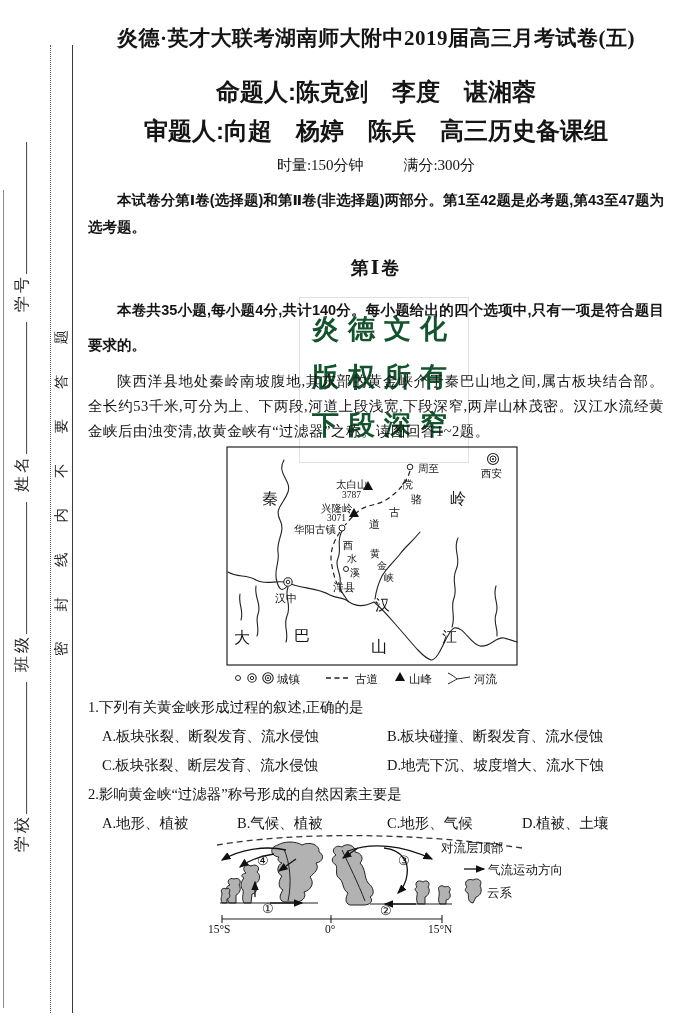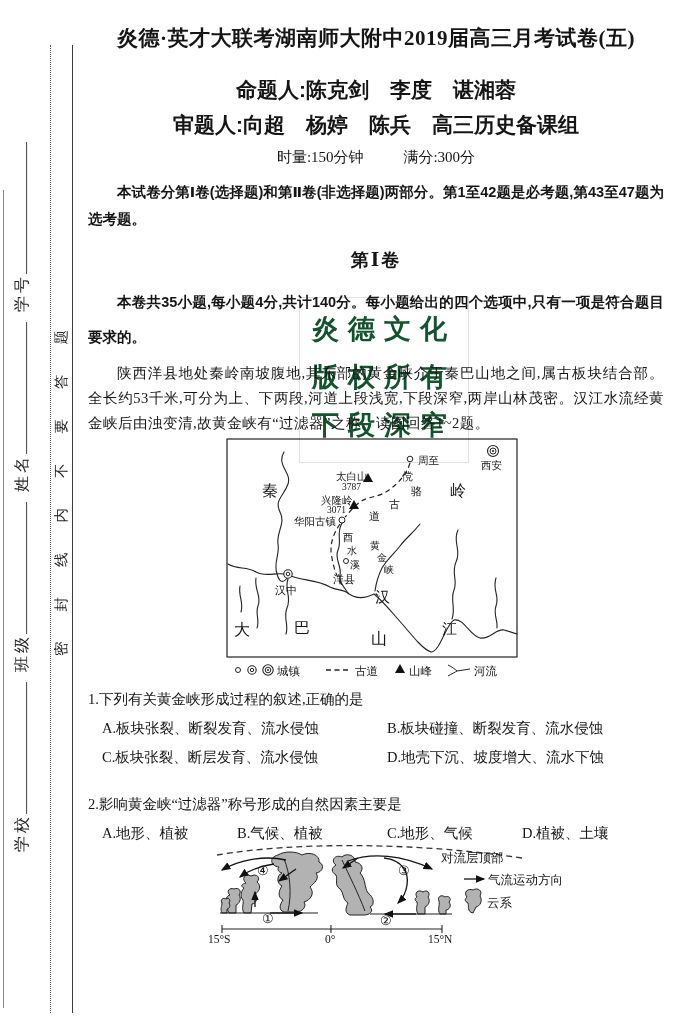--- a/index.html
+++ b/index.html
@@ -31,21 +31,21 @@
     position:absolute;left:299px;top:297px;width:168px;height:164px;
     border:1px solid #e0e0e0;color:#14532d;text-align:center;z-index:0;
     font-size:27px;letter-spacing:9px;font-weight:bold;
   }
   .watermark div{margin-top:14px;line-height:34px;}
   
   .main{position:relative;z-index:1;margin:0 24px 0 88px;}
   .exam-series{font-size:21px;font-weight:bold;text-align:center;margin:0;padding-top:24px;letter-spacing:0.5px;}
   .subject-title{font-size:27px;font-weight:bold;text-align:center;margin:24px 0 0 0;letter-spacing:6px;
     font-family:"Liberation Sans","DejaVu Sans",sans-serif;}
-  .setters,.reviewers{font-size:21px;font-weight:bold;text-align:center;margin:0;
+  .setters,.reviewers{font-size:24px;font-weight:bold;text-align:center;margin:0;
     font-family:"Liberation Sans","DejaVu Sans",sans-serif;}
   .setters{margin-top:24px;}
   .reviewers{margin-top:7px;}
   .duration-line{font-size:15px;text-align:center;margin-top:9px;}
   .duration-line span{margin:0 18px;}
   p.intro{font-size:14.5px;font-weight:bold;line-height:27px;text-indent:2em;margin:12px 0 0 0;text-align:justify;
     font-family:"Liberation Sans","DejaVu Sans",sans-serif;}
   .section-title{font-size:18px;font-weight:bold;text-align:center;margin:15px 0 0 0;letter-spacing:2px;}
   p.note{font-size:14.5px;font-weight:bold;line-height:35px;text-indent:2em;margin:13px 0 0 0;text-align:justify;
     font-family:"Liberation Sans","DejaVu Sans",sans-serif;}
@@ -185,21 +185,21 @@
 
   <div class="question">1.下列有关黄金峡形成过程的叙述,正确的是</div>
   <div class="opt-row">
     <span class="w285">A.板块张裂、断裂发育、流水侵蚀</span>
     <span>B.板块碰撞、断裂发育、流水侵蚀</span>
   </div>
   <div class="opt-row">
     <span class="w285">C.板块张裂、断层发育、流水侵蚀</span>
     <span>D.地壳下沉、坡度增大、流水下蚀</span>
   </div>
-  <div class="question" style="margin-top:27px;">2.影响黄金峡“过滤器”称号形成的自然因素主要是</div>
+  <div class="question" style="margin-top:9px;">2.影响黄金峡“过滤器”称号形成的自然因素主要是</div>
   <div class="opt-row four">
     <span class="o1">A.地形、植被</span>
     <span class="o2">B.气候、植被</span>
     <span class="o3">C.地形、气候</span>
     <span>D.植被、土壤</span>
   </div>
 
 
   <div class="cloud-figure">
     <svg width="475" height="100" viewBox="0 0 475 100">

